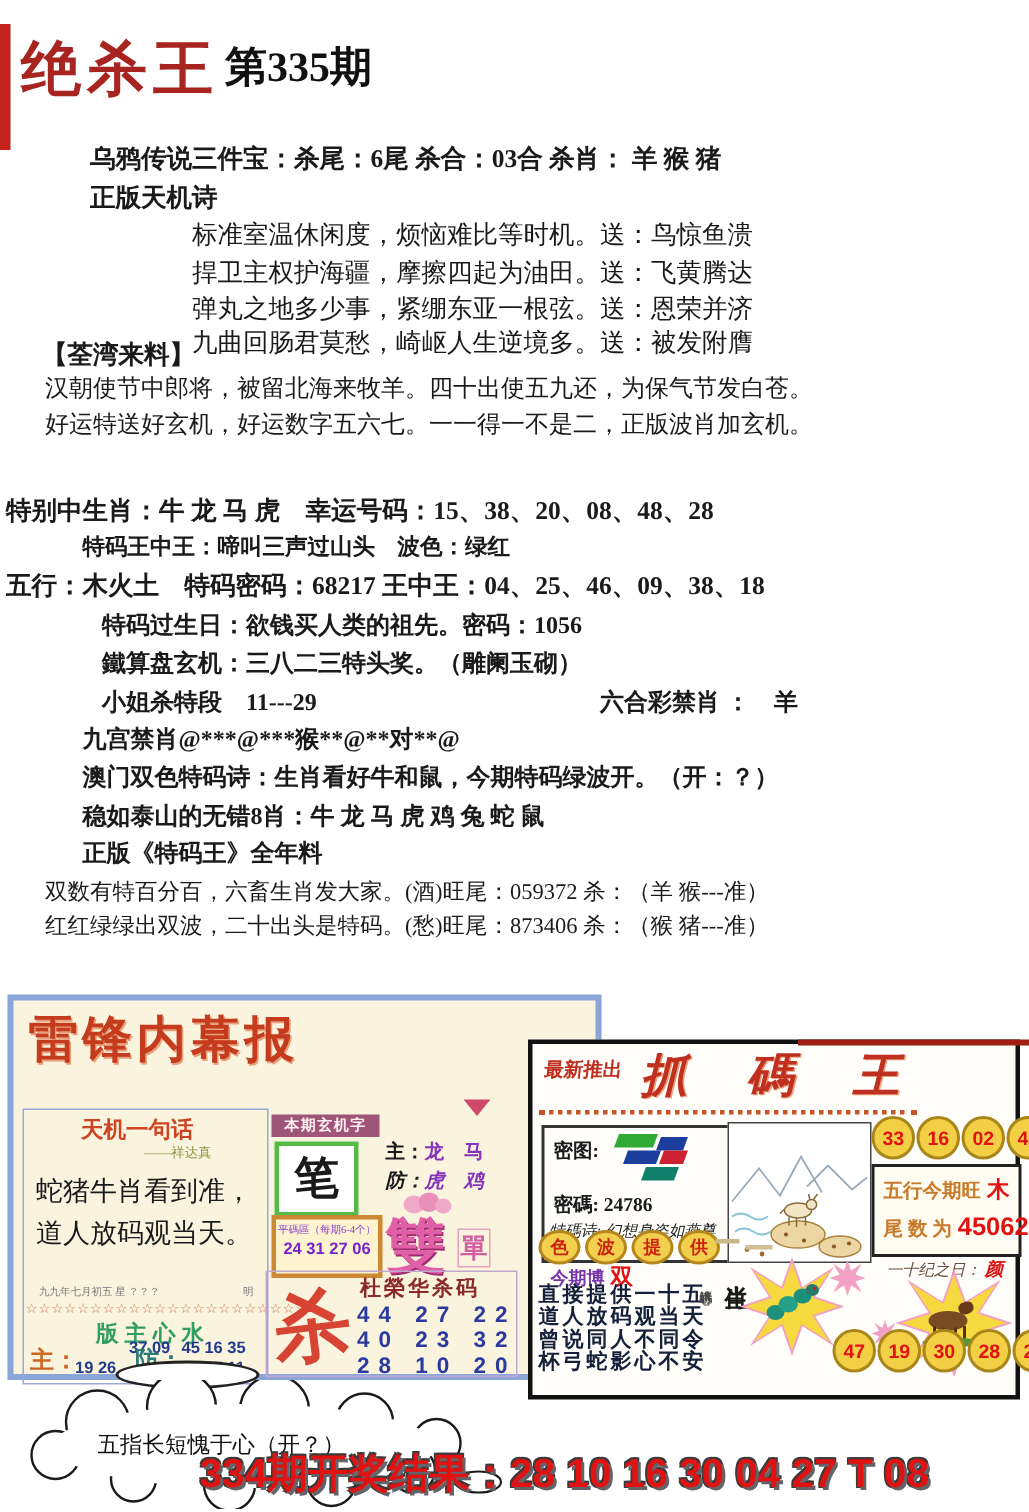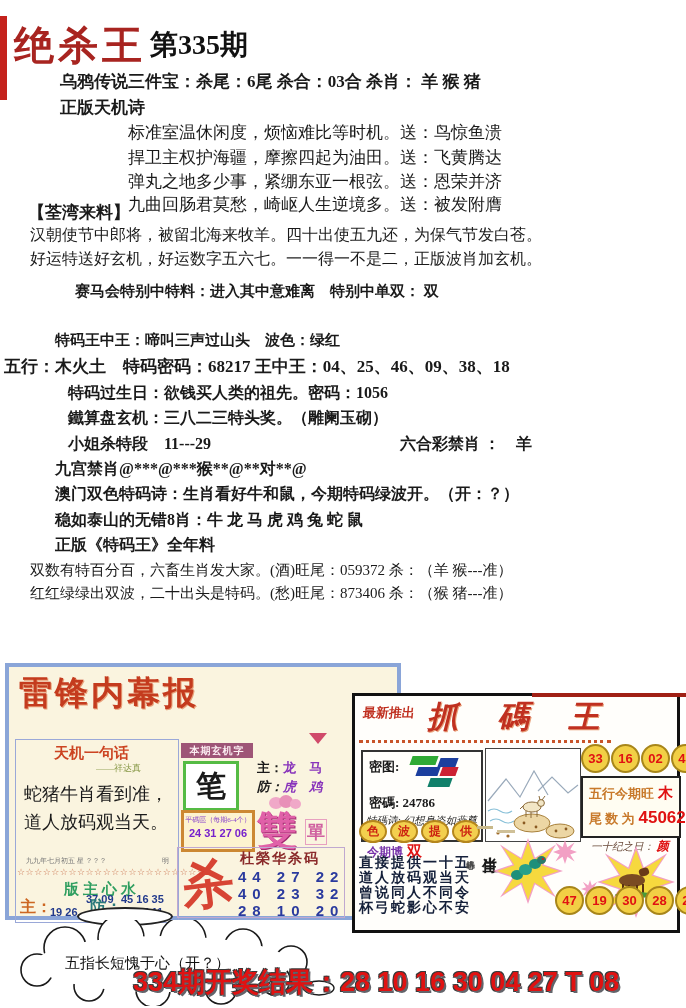--- a/index.html
+++ b/index.html
@@ -1,21 +1,21 @@
 <!DOCTYPE html>
 <html><head>
 <meta charset="utf-8">
 <style>
   html,body{margin:0;padding:0;background:#e9e9e9;}
   .page{position:relative;width:686px;height:1008px;background:#ffffff;overflow:hidden;
         font-family:"Liberation Serif",serif;color:#1a1a1a;}
   .abs{position:absolute;white-space:nowrap;}
   .b{font-weight:bold;}
   .sans{font-family:"Liberation Sans",sans-serif;}
-  .ln{font-size:16px;}
+  .ln{font-size:16px;margin-top:24px;}
   .circle{display:inline-block;width:25px;height:25px;border-radius:50%;
           background:#f2cf45;border:2px solid #a8861a;color:#e01212;
           font:bold 13px/25px "Liberation Sans",sans-serif;text-align:center;margin-right:1px;}
   .star8{position:absolute;background:#f6d93e;
          clip-path:polygon(50% 0,60% 30%,90% 10%,72% 40%,100% 50%,72% 60%,90% 90%,60% 70%,50% 100%,40% 70%,10% 90%,28% 60%,0 50%,28% 40%,10% 10%,40% 30%);}
   .star8.pink{background:#f2a0c4;}
   .pill{display:inline-block;width:24px;height:19px;border-radius:50%;background:#f3cf4e;
         border:2px solid #b5861c;color:#cc2211;font:bold 12px/19px "Liberation Serif",serif;
         text-align:center;margin-right:3px;}
   .vtext{writing-mode:vertical-rl;text-orientation:upright;}
@@ -33,21 +33,21 @@
 
   <div class="abs ln b" style="left:60px;top:70px;font-size:17px;">乌鸦传说三件宝：杀尾：6尾 杀合：03合 杀肖： 羊 猴 猪</div>
   <div class="abs ln b" style="left:60px;top:96px;font-size:17px;">正版天机诗</div>
   <div class="abs ln" style="left:128px;top:121px;font-size:17px;">标准室温休闲度，烦恼难比等时机。送：鸟惊鱼溃</div>
   <div class="abs ln" style="left:128px;top:146px;font-size:17px;">捍卫主权护海疆，摩擦四起为油田。送：飞黄腾达</div>
   <div class="abs ln" style="left:128px;top:170px;font-size:17px;text-align:center;">弹丸之地多少事，紧绷东亚一根弦。送：恩荣并济</div>
   <div class="abs ln" style="left:128px;top:193px;font-size:17px;">九曲回肠君莫愁，崎岖人生逆境多。送：被发附膺</div>
   <div class="abs ln b" style="left:28px;top:201px;font-size:17px;">【荃湾来料】</div>
   <div class="abs ln" style="left:30px;top:225px;">汉朝使节中郎将，被留北海来牧羊。四十出使五九还，为保气节发白苍。</div>
   <div class="abs ln" style="left:30px;top:249px;">好运特送好玄机，好运数字五六七。一一得一不是二，正版波肖加玄机。</div>
-  <div class="abs ln b" style="left:75px;top:282px;font-size:15px;">赛马会特别中特料：进入其中意难离　特别中单双： 双</div>
+  <div class="abs ln b" style="left:4px;top:305px;font-size:17px;">特别中生肖：牛 龙 马 虎　幸运号码：15、38、20、08、48、28</div>
   <div class="abs ln b" style="left:55px;top:331px;font-size:15px;">特码王中王：啼叫三声过山头　波色：绿红</div>
   <div class="abs ln b" style="left:4px;top:355px;font-size:17px;">五行：木火土　特码密码：68217 王中王：04、25、46、09、38、18</div>
   <div class="abs ln b" style="left:68px;top:383px;">特码过生日：欲钱买人类的祖先。密码：1056</div>
   <div class="abs ln b" style="left:68px;top:408px;">鐵算盘玄机：三八二三特头奖。（雕阑玉砌）</div>
   <div class="abs ln b" style="left:68px;top:434px;">小姐杀特段　11---29</div>
   <div class="abs ln b" style="left:400px;top:434px;">六合彩禁肖 ：　羊</div>
   <div class="abs ln b" style="left:55px;top:459px;">九宫禁肖@***@***猴**@**对**@</div>
   <div class="abs ln b" style="left:55px;top:484px;">澳门双色特码诗：生肖看好牛和鼠，今期特码绿波开。（开：？）</div>
   <div class="abs ln b" style="left:55px;top:510px;">稳如泰山的无错8肖：牛 龙 马 虎 鸡 兔 蛇 鼠</div>
   <div class="abs ln b" style="left:55px;top:535px;">正版《特码王》全年料</div>
@@ -108,21 +108,21 @@
       <div class="abs b sans" style="left:60px;top:54px;font-size:15px;color:#2a3a9e;letter-spacing:6px;">28 10 20 07</div>
     </div>
   </div>
 
   <div class="abs" style="left:352px;top:693px;width:328px;height:240px;background:#fffefb;border:3px solid #111;box-sizing:border-box;">
     <div class="abs" style="left:55%;top:-3px;width:48%;height:4px;background:#a02015;"></div>
     <div class="abs b" style="left:8px;top:8px;font-size:13px;color:#c03020;transform:skewX(-6deg);">最新推出</div>
     <div class="abs b" style="left:72px;top:0;font-size:31px;color:#c03020;letter-spacing:16px;text-shadow:1px 1px 0 #e8a07a;font-style:italic;">抓 碼 王</div>
     <div class="abs" style="left:4px;top:44px;width:252px;border-top:3px dotted #c8542a;"></div>
 
-    <div class="abs" style="left:6px;top:54px;width:118px;height:88px;border:2px solid #333;">
+    <div class="abs" style="left:6px;top:54px;width:118px;height:88px;border:2px solid #333;padding-left:24px;">
       <div class="abs b" style="left:6px;top:6px;font-size:13px;">密图:</div>
       <div class="abs" style="left:44px;top:2px;width:62px;height:34px;">
         <div class="bar" style="left:4px;top:2px;width:26px;height:9px;background:#2faa35;"></div>
         <div class="bar" style="left:32px;top:4px;width:18px;height:9px;background:#1c3f9e;"></div>
         <div class="bar" style="left:10px;top:13px;width:22px;height:9px;background:#1c3f9e;"></div>
         <div class="bar" style="left:34px;top:13px;width:16px;height:9px;background:#cc2233;"></div>
         <div class="bar" style="left:22px;top:24px;width:22px;height:9px;background:#11806a;"></div>
       </div>
       <div class="abs b" style="left:6px;top:42px;font-size:13px;">密碼: 24786</div>
       <div class="abs" style="left:3px;top:62px;font-size:10.5px;font-style:italic;color:#222;">特碼诗: 幻想身姿如燕尊</div>

